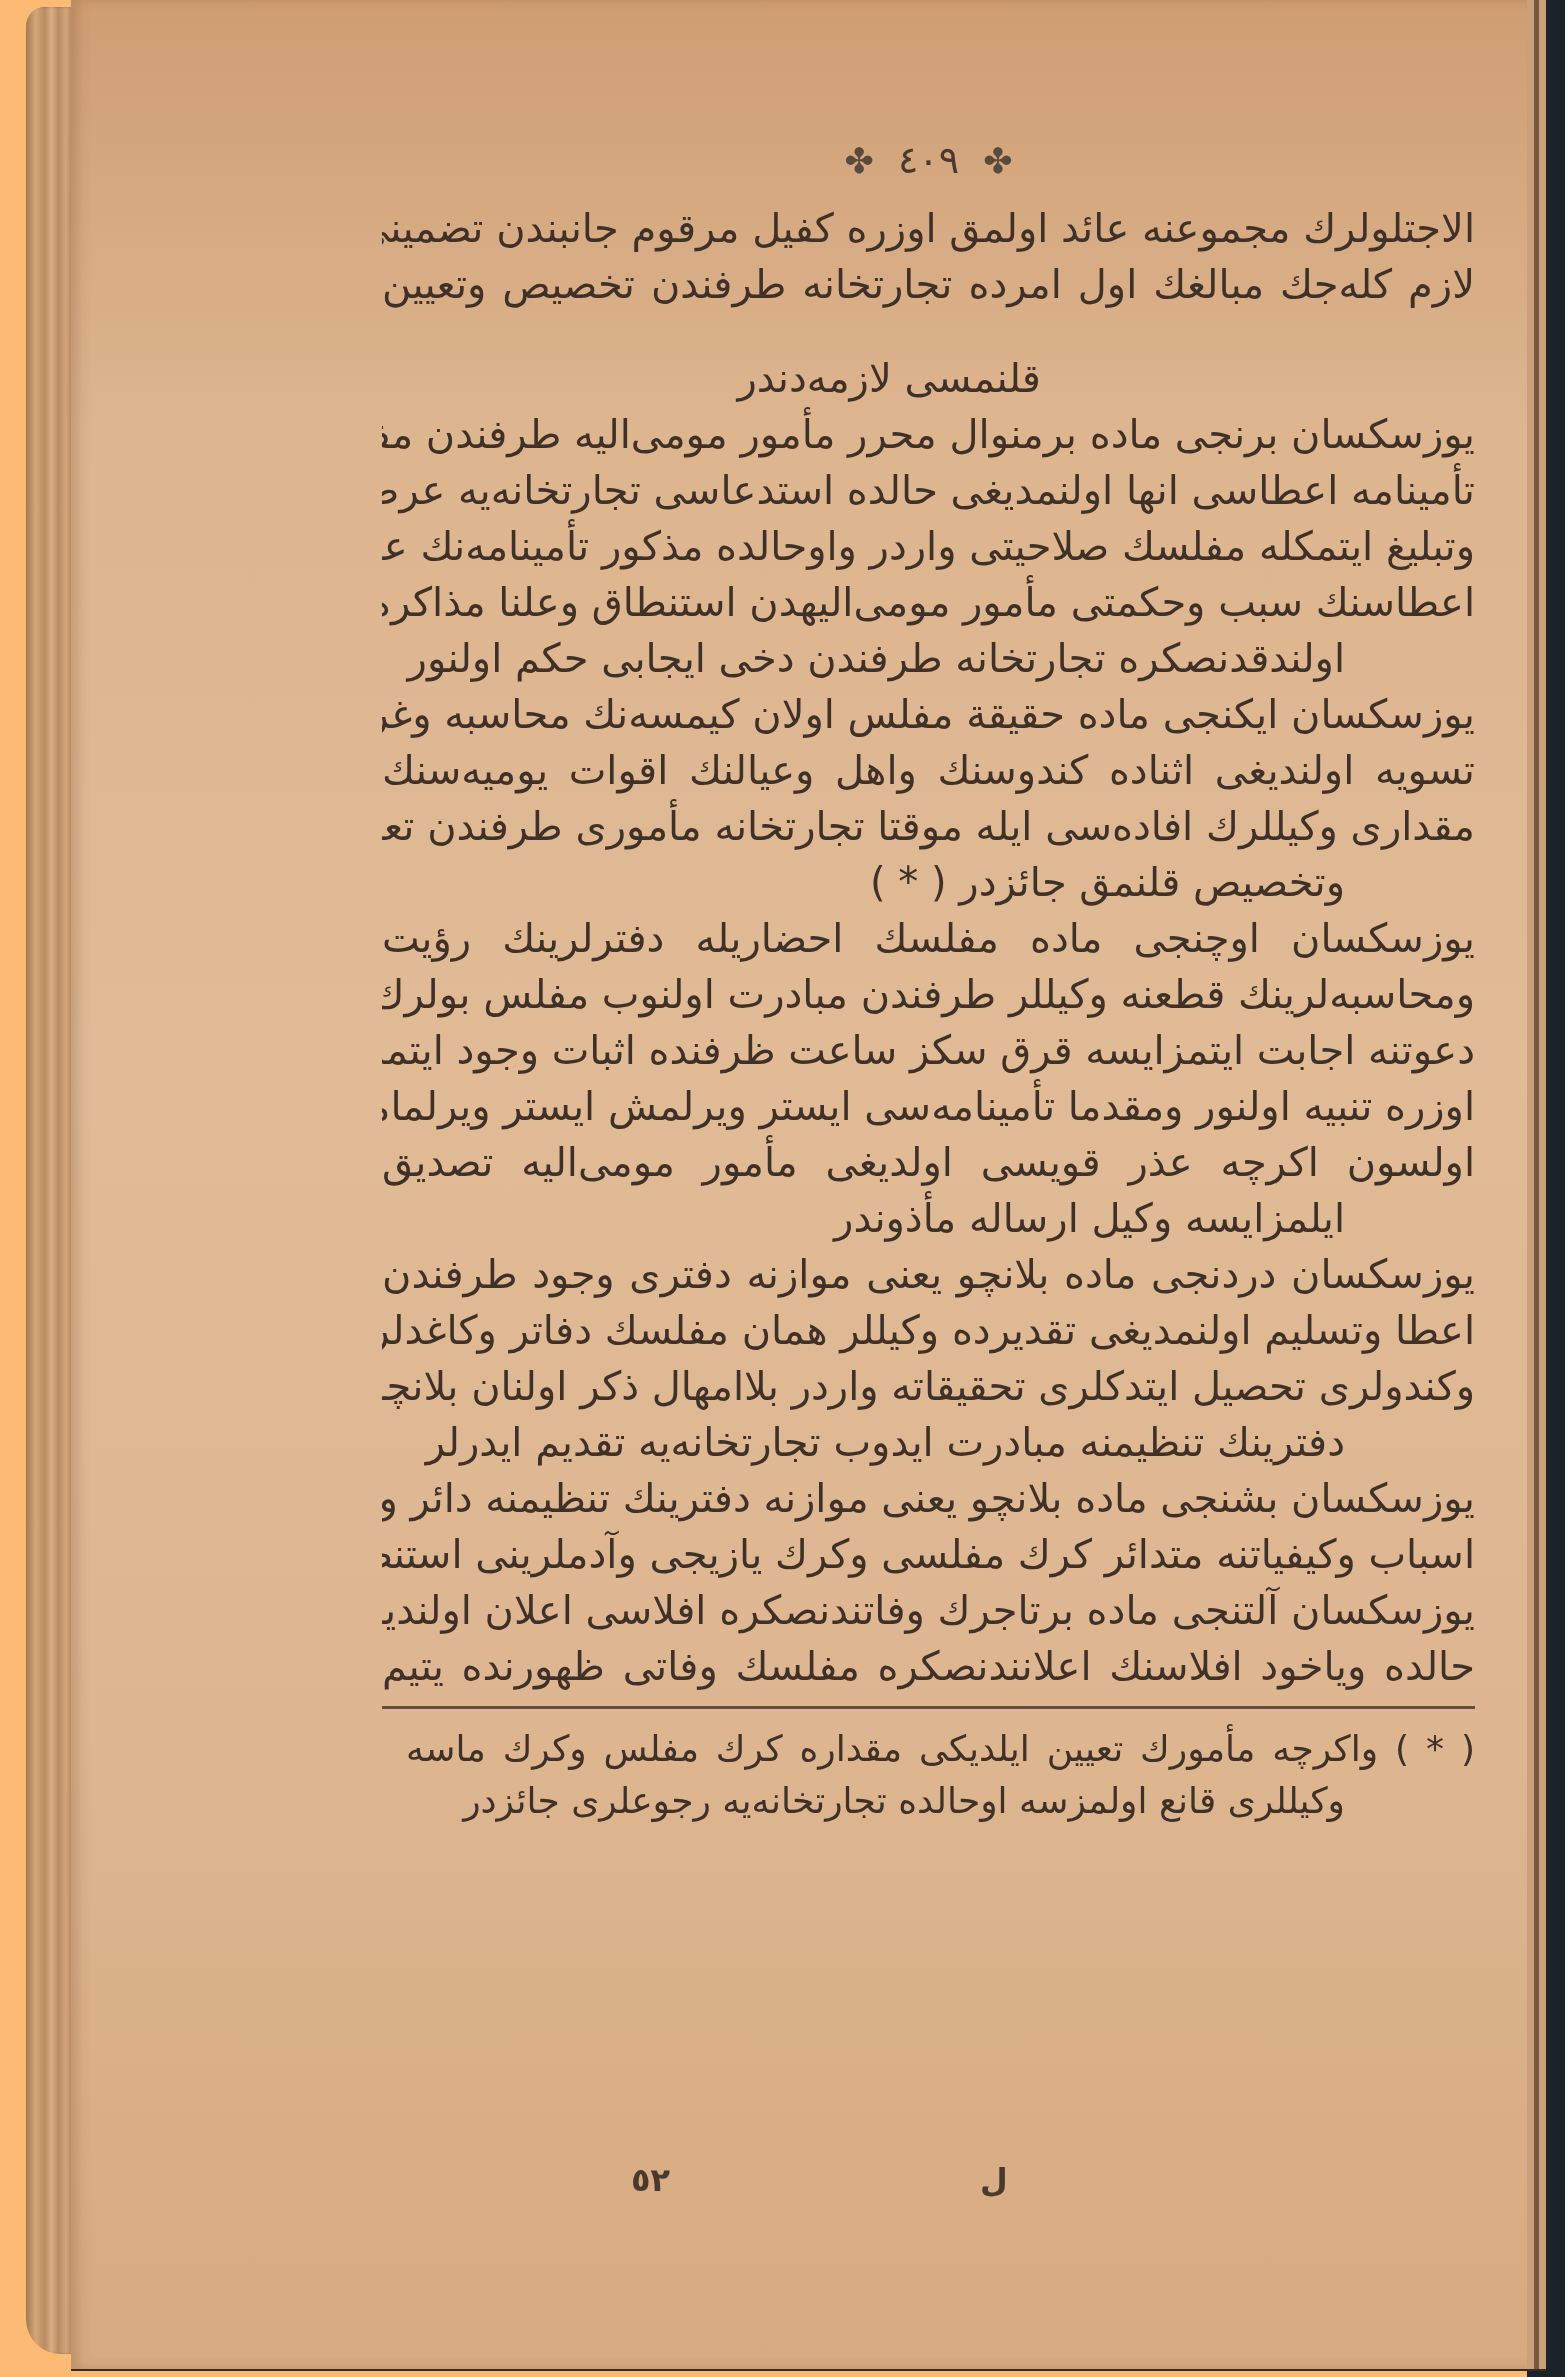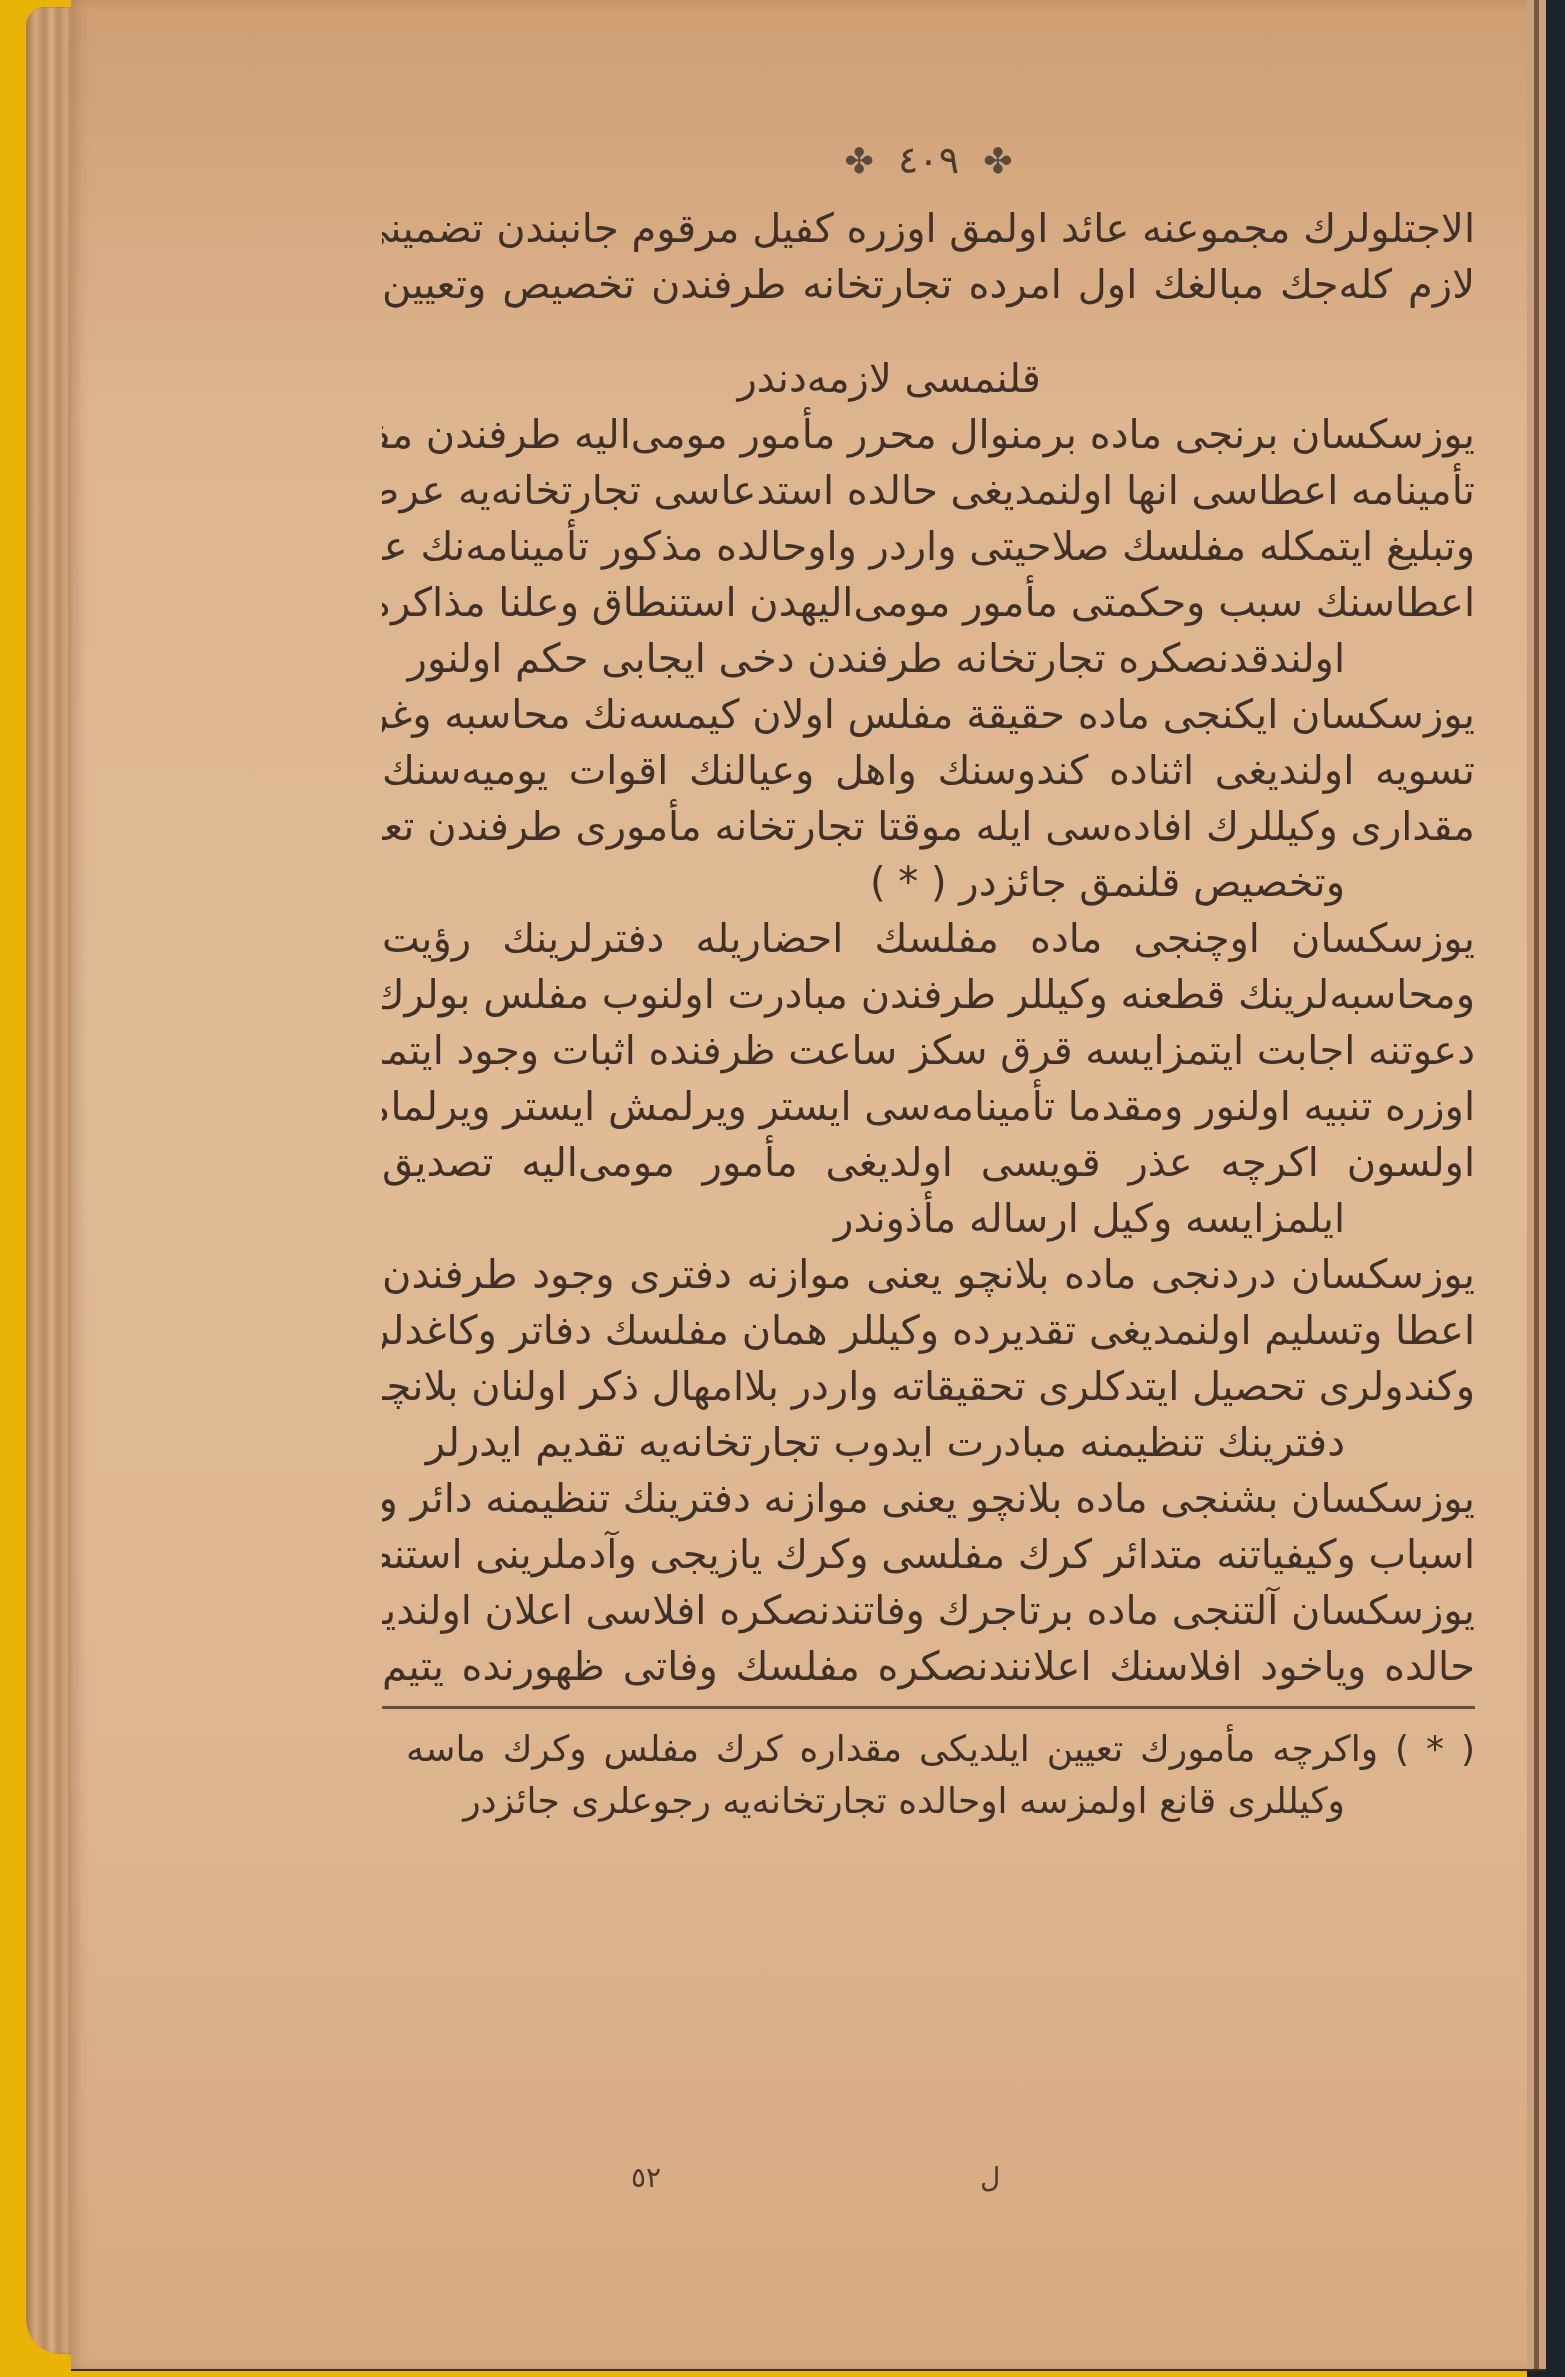--- a/index.html
+++ b/index.html
@@ -7,21 +7,21 @@
       padding: 0;
       width: 1565px;
       height: 2377px;
       overflow: hidden;
       background: #1c2229;
     }
     .scene {
       position: relative;
       width: 1527px;
       height: 2377px;
-      background: #eab308;
+      background: #fdba74;
     }
     .spine {
       position: absolute;
       left: 26px;
       top: 7px;
       width: 49px;
       height: 2347px;
       border-radius: 19px 0 0 35px;
       background: linear-gradient(90deg, #a57a52 0%, #d4a77a 20%, #b88b60 38%, #d9ae83 52%, #b98c62 66%, #d2a57a 82%, #a37650 100%);
       box-shadow: inset -1.7px 0 1.7px rgba(60,35,15,0.5);
@@ -108,21 +108,22 @@
       margin-left: 24px;
     }
     .signature-marks {
       position: absolute;
       top: 2152px;
       left: 607px;
       width: 694px;
       height: 69px;
       font-family: "DejaVu Sans", sans-serif;
       color: #4a3a2e;
-      font-size: 28px;
+      font-size: 32px;
+      font-weight: bold;
     }
     .sig-left { position: absolute; left: 24px; top: 8.7px; }
     .sig-right { position: absolute; left: 373px; top: 8.7px; }
   </style>
 </head>
 <body>
 
 <div class="scene">
   <div class="spine"></div>
   <div class="page">

